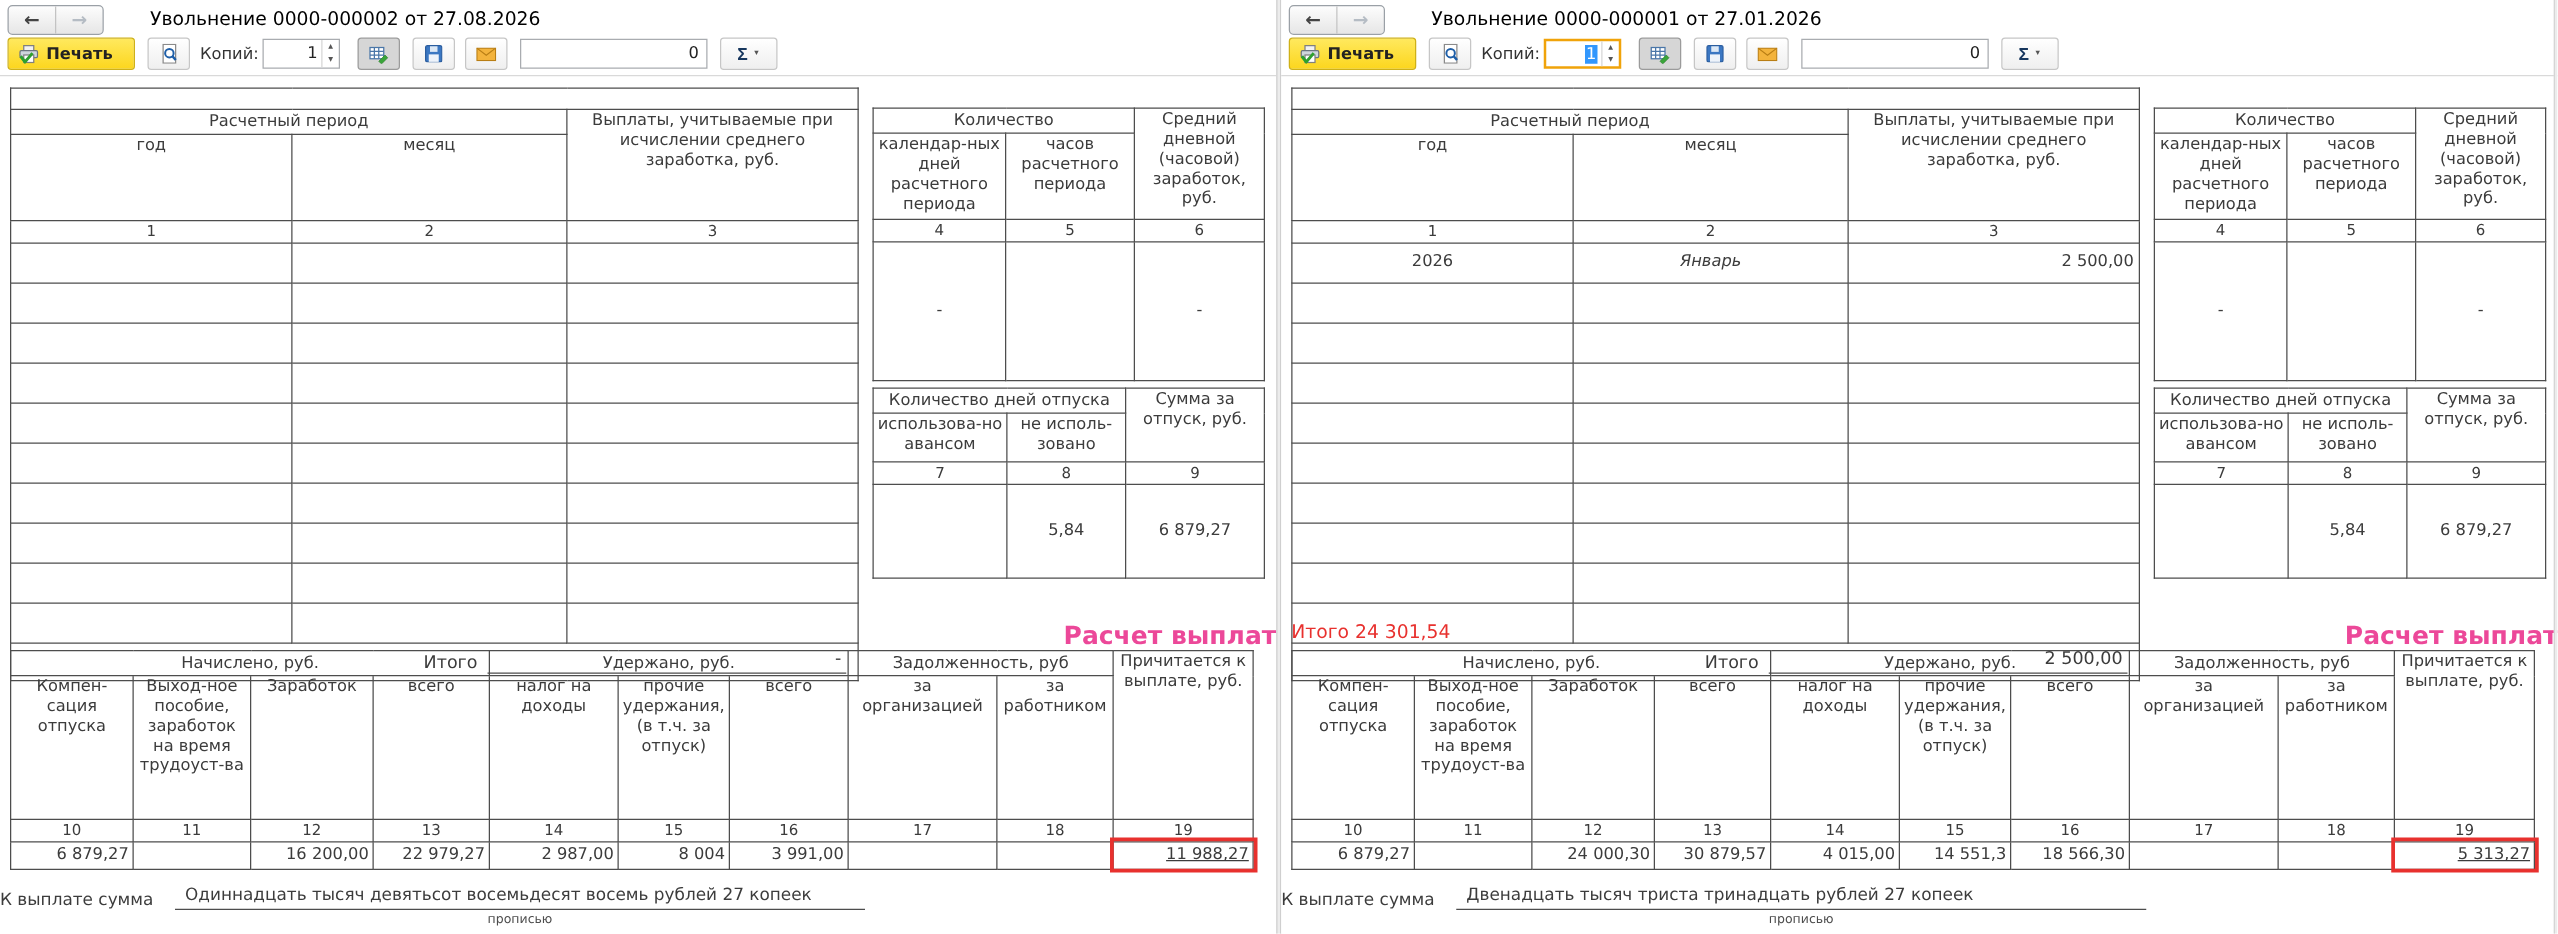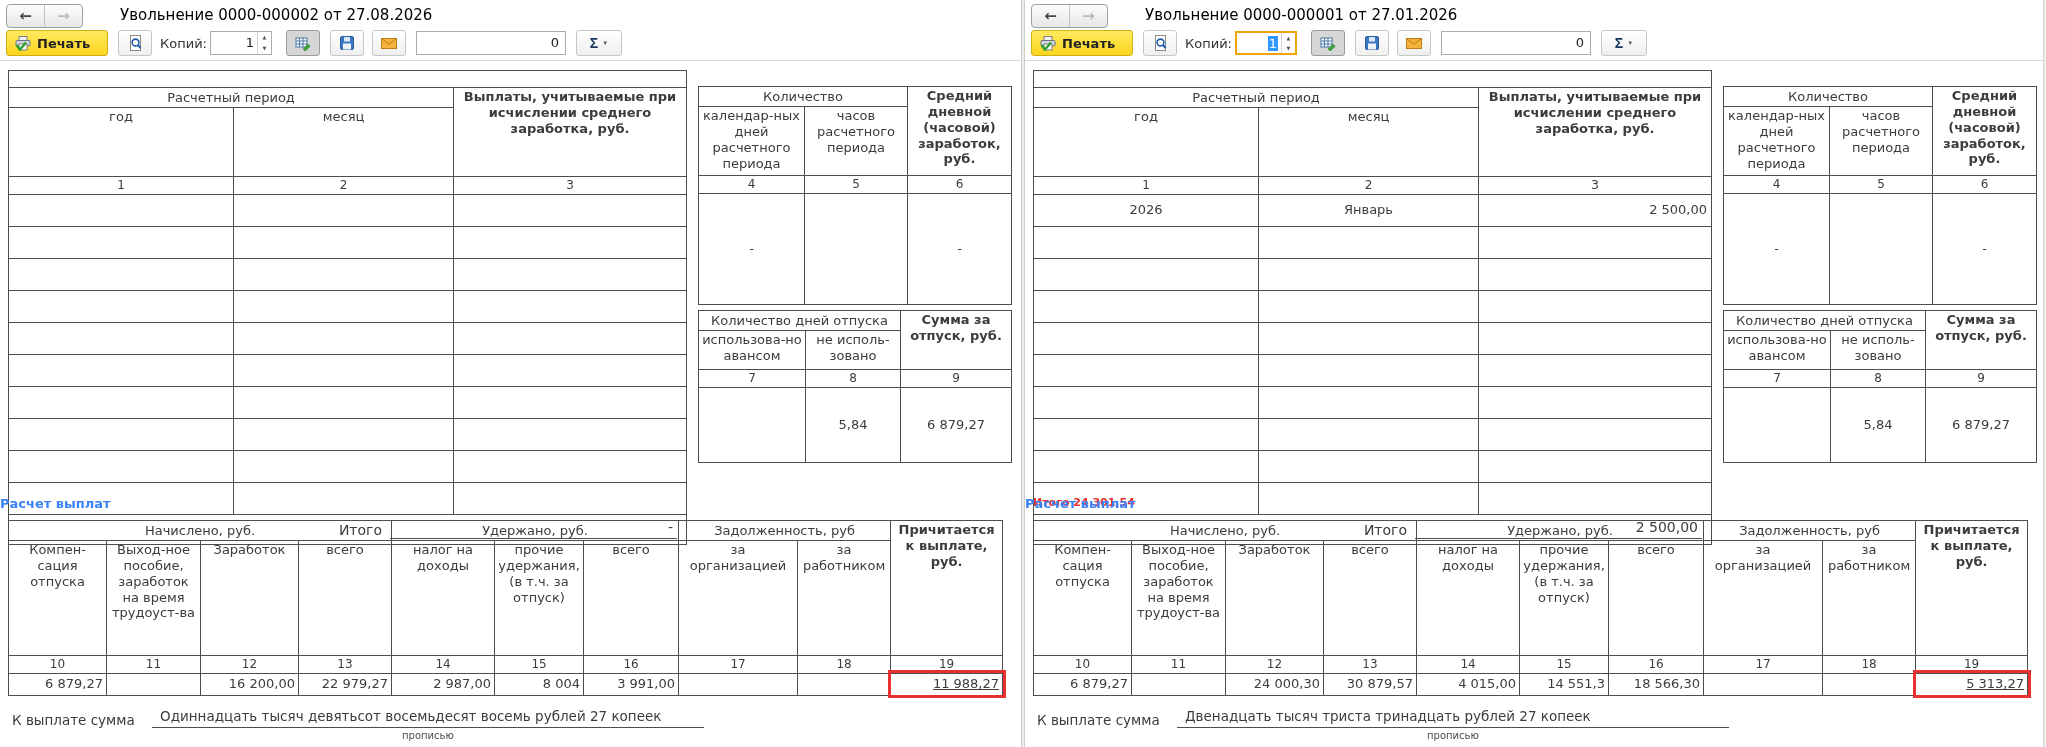--- a/index.html
+++ b/index.html
@@ -37,39 +37,39 @@
   .btn-sigma{position:absolute;left:576px;top:30px;width:46px;height:26px;border:1px solid #c6c6c6;border-radius:3px;
     background:linear-gradient(#ffffff,#efefef);display:flex;align-items:center;justify-content:center;gap:4px;box-sizing:border-box;}
   .sigma-glyph{font-size:14px;font-weight:bold;color:#17375e;}
   .caret{font-size:6px;color:#555;}
   .toolbar-sep{position:absolute;left:0;top:60px;width:100%;height:1px;background:#d9d9d9;}
 
   
   table.grid{position:absolute;border-collapse:collapse;table-layout:fixed;font-size:13px;color:#3c3c3c;}
   table.grid td{border:1px solid #4d4d4d;padding:1px 3px;line-height:1.22;overflow:hidden;}
   .hc{text-align:center;}
-  .top{vertical-align:top;padding-top:2px;font-weight:bold;}
+  .top{vertical-align:top;padding-top:2px;}
   .r-blank td{height:14px;}
   .r-head td{height:17px;text-align:center;}
   .r-sub td{height:66px;text-align:center;vertical-align:top;}
   .r-num td{height:13px;line-height:13px;font-size:12px;text-align:center;padding:0 2px;}
   tbody[data-rows] td{height:27px;padding:2px 4px;}
   .r-big td{height:108px;text-align:center;vertical-align:middle;}
   .r-vacsub td{height:36px;text-align:center;vertical-align:top;padding-top:4px;}
   .r-vacval td{height:72px;text-align:center;vertical-align:middle;}
   .r-total td{height:27px;border-top:1px solid #4d4d4d;}
   .total-flex{display:flex;justify-content:flex-end;align-items:flex-end;gap:8px;font-size:14px;padding:2px 6px 3px 0;}
   .total-line{width:283px;text-align:right;border-bottom:1px solid #4d4d4d;padding:0 4px 2px 0;min-height:17px;}
-  .extra-total{position:absolute;left:8px;top:496px;font-size:11px;font-weight:bold;color:#e8312e;white-space:nowrap;}
-  .calc-title{position:absolute;left:0;top:496px;width:100%;text-align:left;font-size:13px;font-weight:bold;color:#3b82f6;}
+  .extra-total{position:absolute;left:8px;top:496px;font-size:15px;font-weight:normal;color:#e8312e;white-space:nowrap;}
+  .calc-title{position:absolute;left:0;top:496px;width:100%;text-align:right;font-size:20px;font-weight:bold;color:#ec4899;}
   .r-grp td{height:17px;text-align:center;}
   .r-heads td{height:112px;text-align:center;vertical-align:top;padding-top:3px;}
   .r-vals td{height:19px;text-align:right;padding:1px 4px;}
   .due-cell{outline:3px solid #e8312e;outline-offset:0px;text-decoration:underline;}
-  .payout{position:absolute;left:12px;top:708px;width:1004px;font-size:13.5px;}
+  .payout{position:absolute;left:0;top:708px;width:1004px;font-size:13.5px;}
   .payout-label{display:inline-block;width:140px;vertical-align:bottom;}
   .payout-line{display:inline-block;width:552px;border-bottom:1px solid #4d4d4d;padding:0 4px 3px 8px;vertical-align:bottom;box-sizing:border-box;}
   .payout-caption{margin-left:140px;width:552px;text-align:center;font-size:10px;color:#4d4d4d;margin-top:2px;}
 </style>
 </head>
 <body>
 
 <div class="panel" id="panel-0">
   <div class="nav-group">
     <div class="nav-btn back">
@@ -433,21 +433,21 @@
     </tr>
     <tr class="r-num">
       <td>1</td>
       <td>2</td>
       <td>3</td>
     </tr>
     </tbody>
       <tbody data-rows="panels.1.main_table.rows">
         <tr>
           <td style="text-align: center;">2026</td>
-          <td style="text-align: center;">Январь</td>
+          <td style="text-align: center; font-style: italic;">Январь</td>
           <td style="text-align: right;">2 500,00</td>
         </tr>
         <tr>
           <td style="text-align: center;"></td>
           <td style="text-align: center;"></td>
           <td style="text-align: right;"></td>
         </tr>
         <tr>
           <td style="text-align: center;"></td>
           <td style="text-align: center;"></td>

